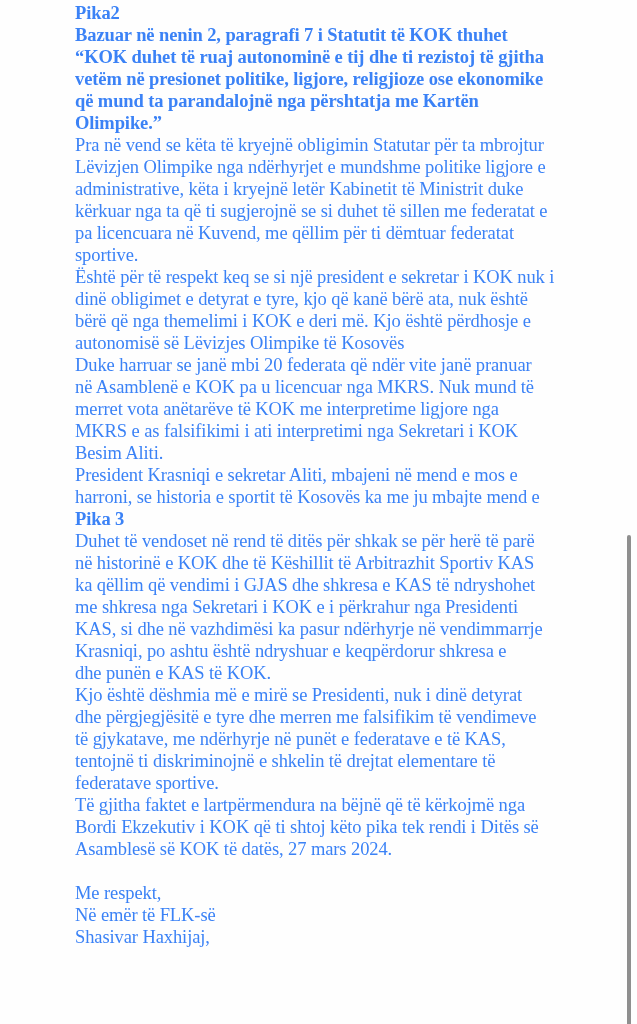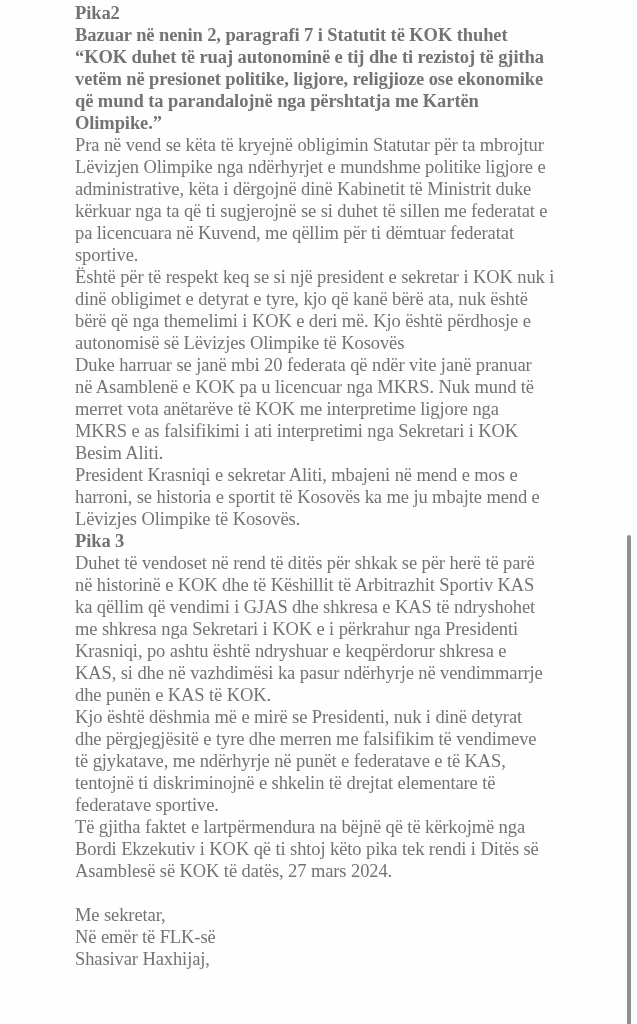--- a/index.html
+++ b/index.html
@@ -35,72 +35,71 @@
     top: 535px;
     bottom: 0;
     right: 6px;
     width: 4px;
     border-radius: 2px 2px 0 0;
   }
 </style>
 </head>
 <body style="background: rgb(254, 254, 254);">
 
-<div class="doc" style="color: #737373;">
+<div class="doc" style="color: #3b82f6;">
     <div class="block bold">
       <div class="doc-line">Pika2</div>
       <div class="doc-line">Bazuar në nenin 2, paragrafi 7 i Statutit të KOK thuhet</div>
       <div class="doc-line">“KOK duhet të ruaj autonominë e tij dhe ti rezistoj të gjitha</div>
       <div class="doc-line">vetëm në presionet politike, ligjore, religjioze ose ekonomike</div>
       <div class="doc-line">që mund ta parandalojnë nga përshtatja me Kartën</div>
       <div class="doc-line">Olimpike.”</div>
     </div>
     <div class="block">
       <div class="doc-line">Pra në vend se këta të kryejnë obligimin Statutar për ta mbrojtur</div>
       <div class="doc-line">Lëvizjen Olimpike nga ndërhyrjet e mundshme politike ligjore e</div>
-      <div class="doc-line">administrative, këta i dërgojnë dinë Kabinetit të Ministrit duke</div>
+      <div class="doc-line">administrative, këta i kryejnë letër Kabinetit të Ministrit duke</div>
       <div class="doc-line">kërkuar nga ta që ti sugjerojnë se si duhet të sillen me federatat e</div>
       <div class="doc-line">pa licencuara në Kuvend, me qëllim për ti dëmtuar federatat</div>
       <div class="doc-line">sportive.</div>
       <div class="doc-line">Është për të respekt keq se si një president e sekretar i KOK nuk i</div>
       <div class="doc-line">dinë obligimet e detyrat e tyre, kjo që kanë bërë ata, nuk është</div>
       <div class="doc-line">bërë që nga themelimi i KOK e deri më. Kjo është përdhosje e</div>
       <div class="doc-line">autonomisë së Lëvizjes Olimpike të Kosovës</div>
       <div class="doc-line">Duke harruar se janë mbi 20 federata që ndër vite janë pranuar</div>
       <div class="doc-line">në Asamblenë e KOK pa u licencuar nga MKRS. Nuk mund të</div>
       <div class="doc-line">merret vota anëtarëve të KOK me interpretime ligjore nga</div>
       <div class="doc-line">MKRS e as falsifikimi i ati interpretimi nga Sekretari i KOK</div>
       <div class="doc-line">Besim Aliti.</div>
       <div class="doc-line">President Krasniqi e sekretar Aliti, mbajeni në mend e mos e</div>
       <div class="doc-line">harroni, se historia e sportit të Kosovës ka me ju mbajte mend e</div>
-      <div class="doc-line">Lëvizjes Olimpike të Kosovës.</div>
     </div>
     <div class="block bold">
       <div class="doc-line">Pika 3</div>
     </div>
     <div class="block">
       <div class="doc-line">Duhet të vendoset në rend të ditës për shkak se për herë të parë</div>
       <div class="doc-line">në historinë e KOK dhe të Këshillit të Arbitrazhit Sportiv KAS</div>
       <div class="doc-line">ka qëllim që vendimi i GJAS dhe shkresa e KAS të ndryshohet</div>
       <div class="doc-line">me shkresa nga Sekretari i KOK e i përkrahur nga Presidenti</div>
+      <div class="doc-line">KAS, si dhe në vazhdimësi ka pasur ndërhyrje në vendimmarrje</div>
       <div class="doc-line">Krasniqi, po ashtu është ndryshuar e keqpërdorur shkresa e</div>
-      <div class="doc-line">KAS, si dhe në vazhdimësi ka pasur ndërhyrje në vendimmarrje</div>
       <div class="doc-line">dhe punën e KAS të KOK.</div>
       <div class="doc-line">Kjo është dëshmia më e mirë se Presidenti, nuk i dinë detyrat</div>
       <div class="doc-line">dhe përgjegjësitë e tyre dhe merren me falsifikim të vendimeve</div>
       <div class="doc-line">të gjykatave, me ndërhyrje në punët e federatave e të KAS,</div>
       <div class="doc-line">tentojnë ti diskriminojnë e shkelin të drejtat elementare të</div>
       <div class="doc-line">federatave sportive.</div>
       <div class="doc-line">Të gjitha faktet e lartpërmendura na bëjnë që të kërkojmë nga</div>
       <div class="doc-line">Bordi Ekzekutiv i KOK që ti shtoj këto pika tek rendi i Ditës së</div>
       <div class="doc-line">Asamblesë së KOK të datës, 27 mars 2024.</div>
     </div>
     <div class="block">
       <div class="doc-line"></div>
     </div>
     <div class="block">
-      <div class="doc-line">Me sekretar,</div>
+      <div class="doc-line">Me respekt,</div>
       <div class="doc-line">Në emër të FLK-së</div>
       <div class="doc-line">Shasivar Haxhijaj,</div>
     </div>
   </div>
 
 <div class="scroll-thumb" style="background: rgb(143, 143, 143);"></div>
 
 </body></html>

